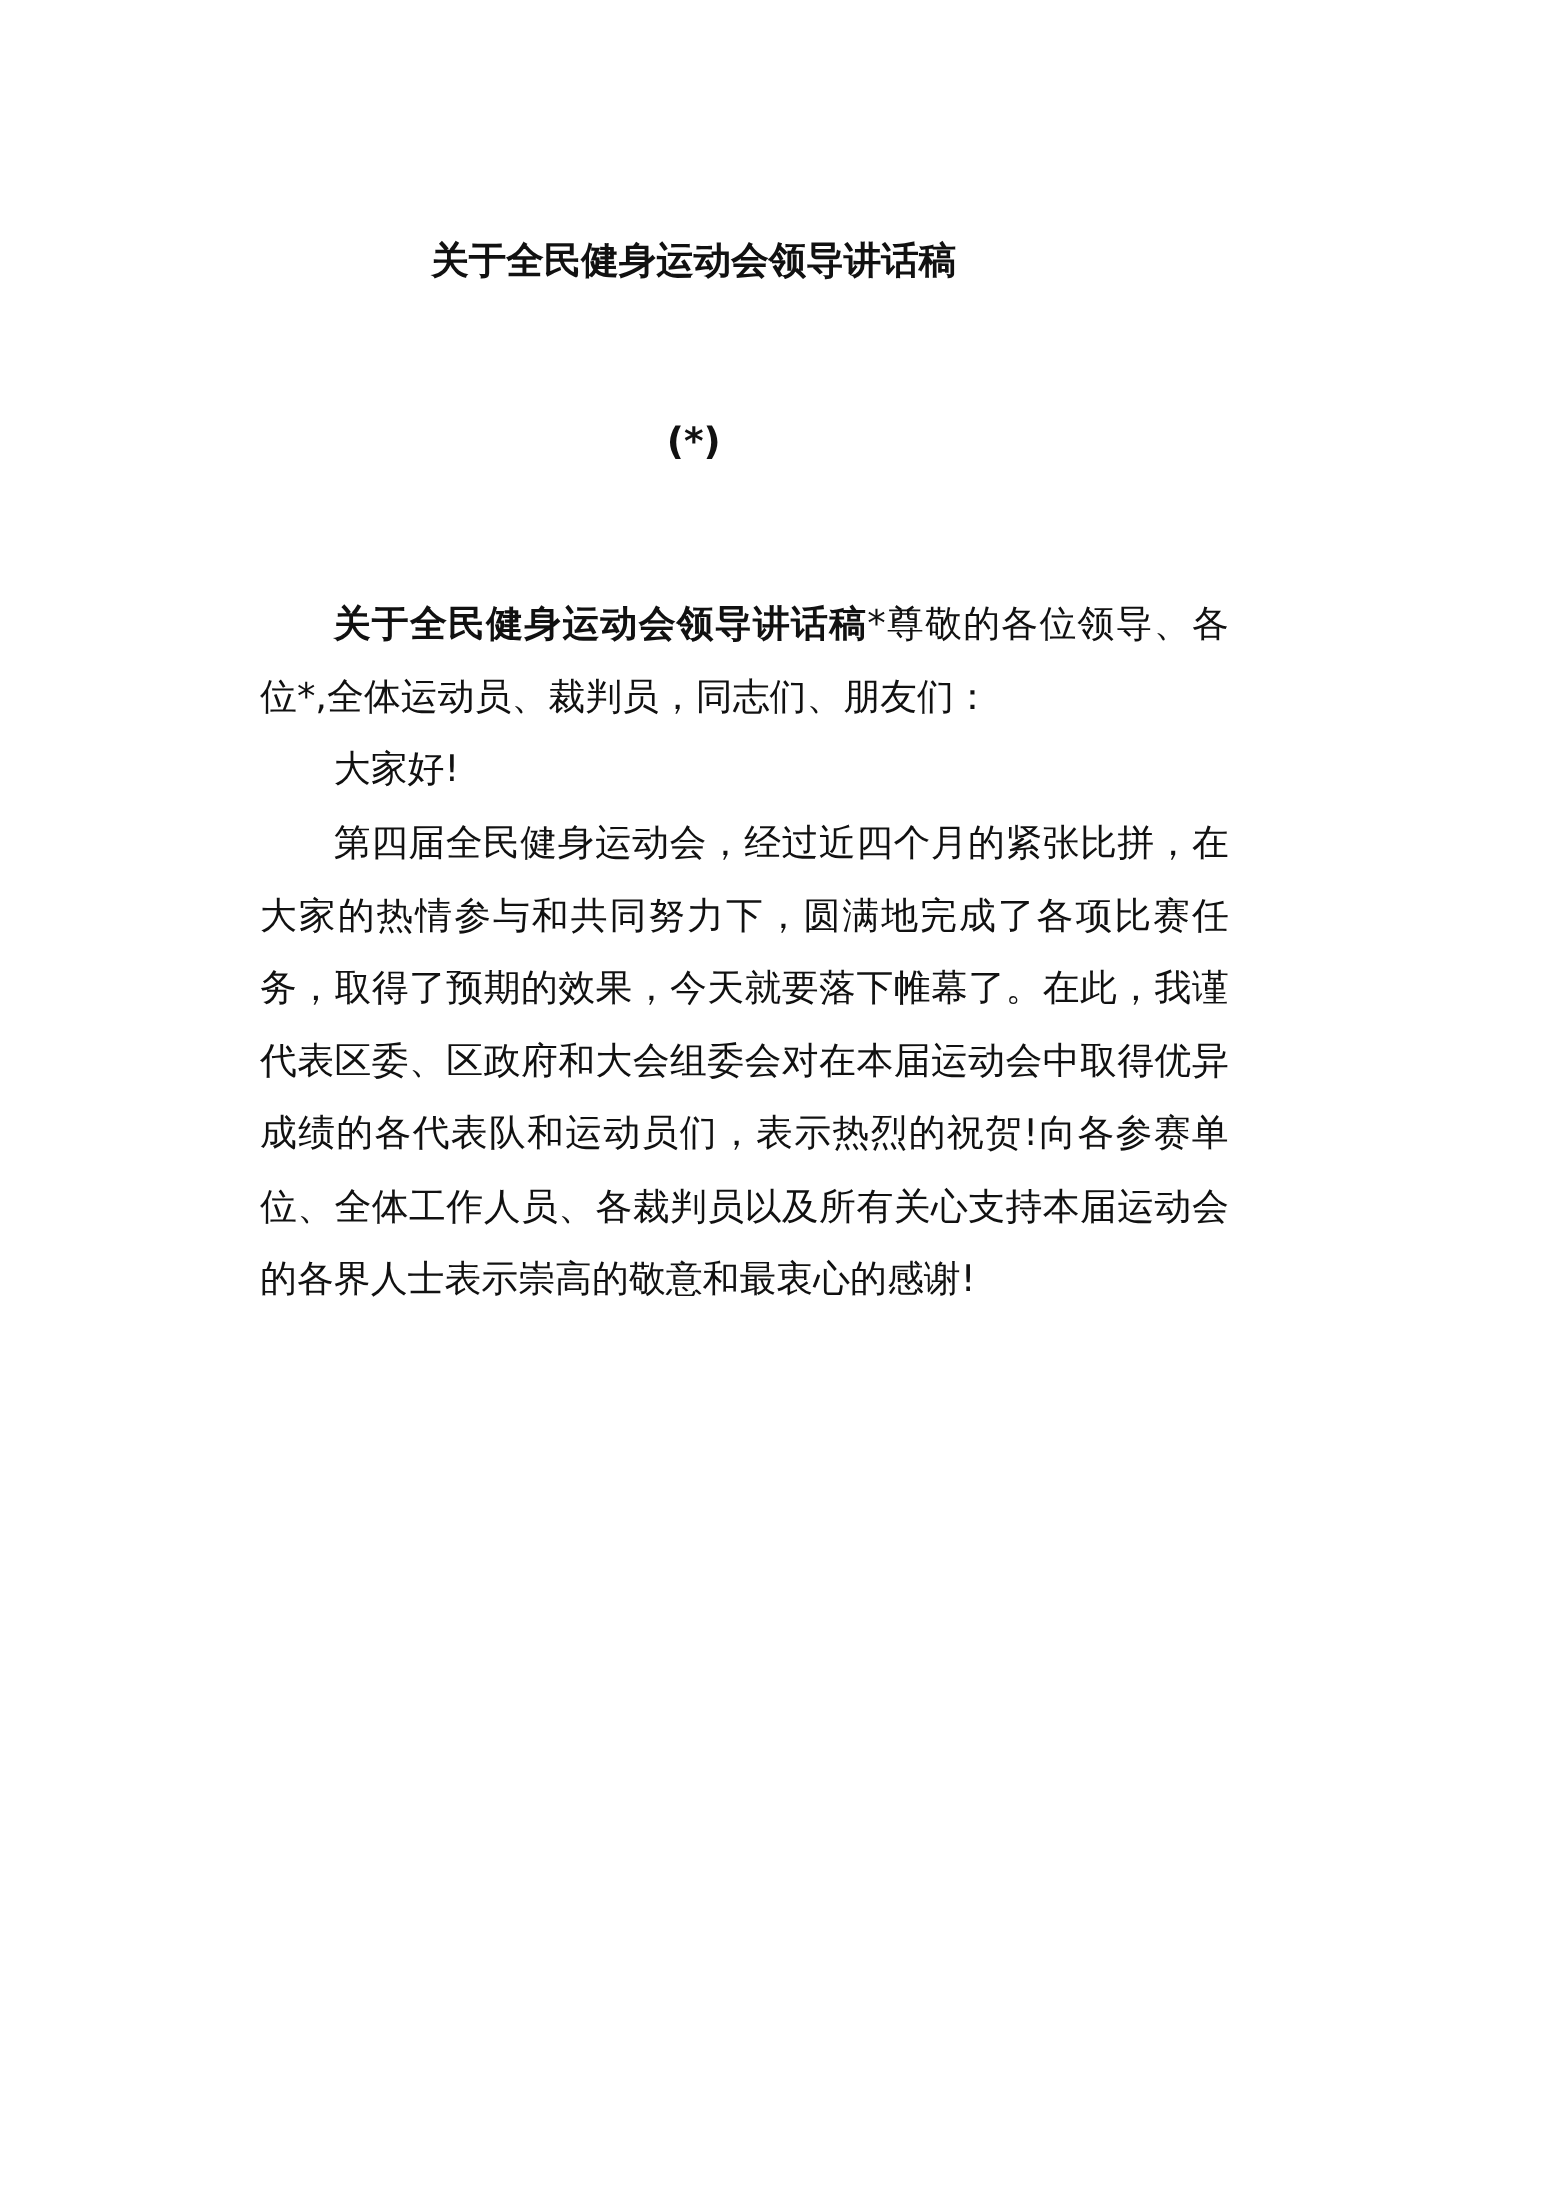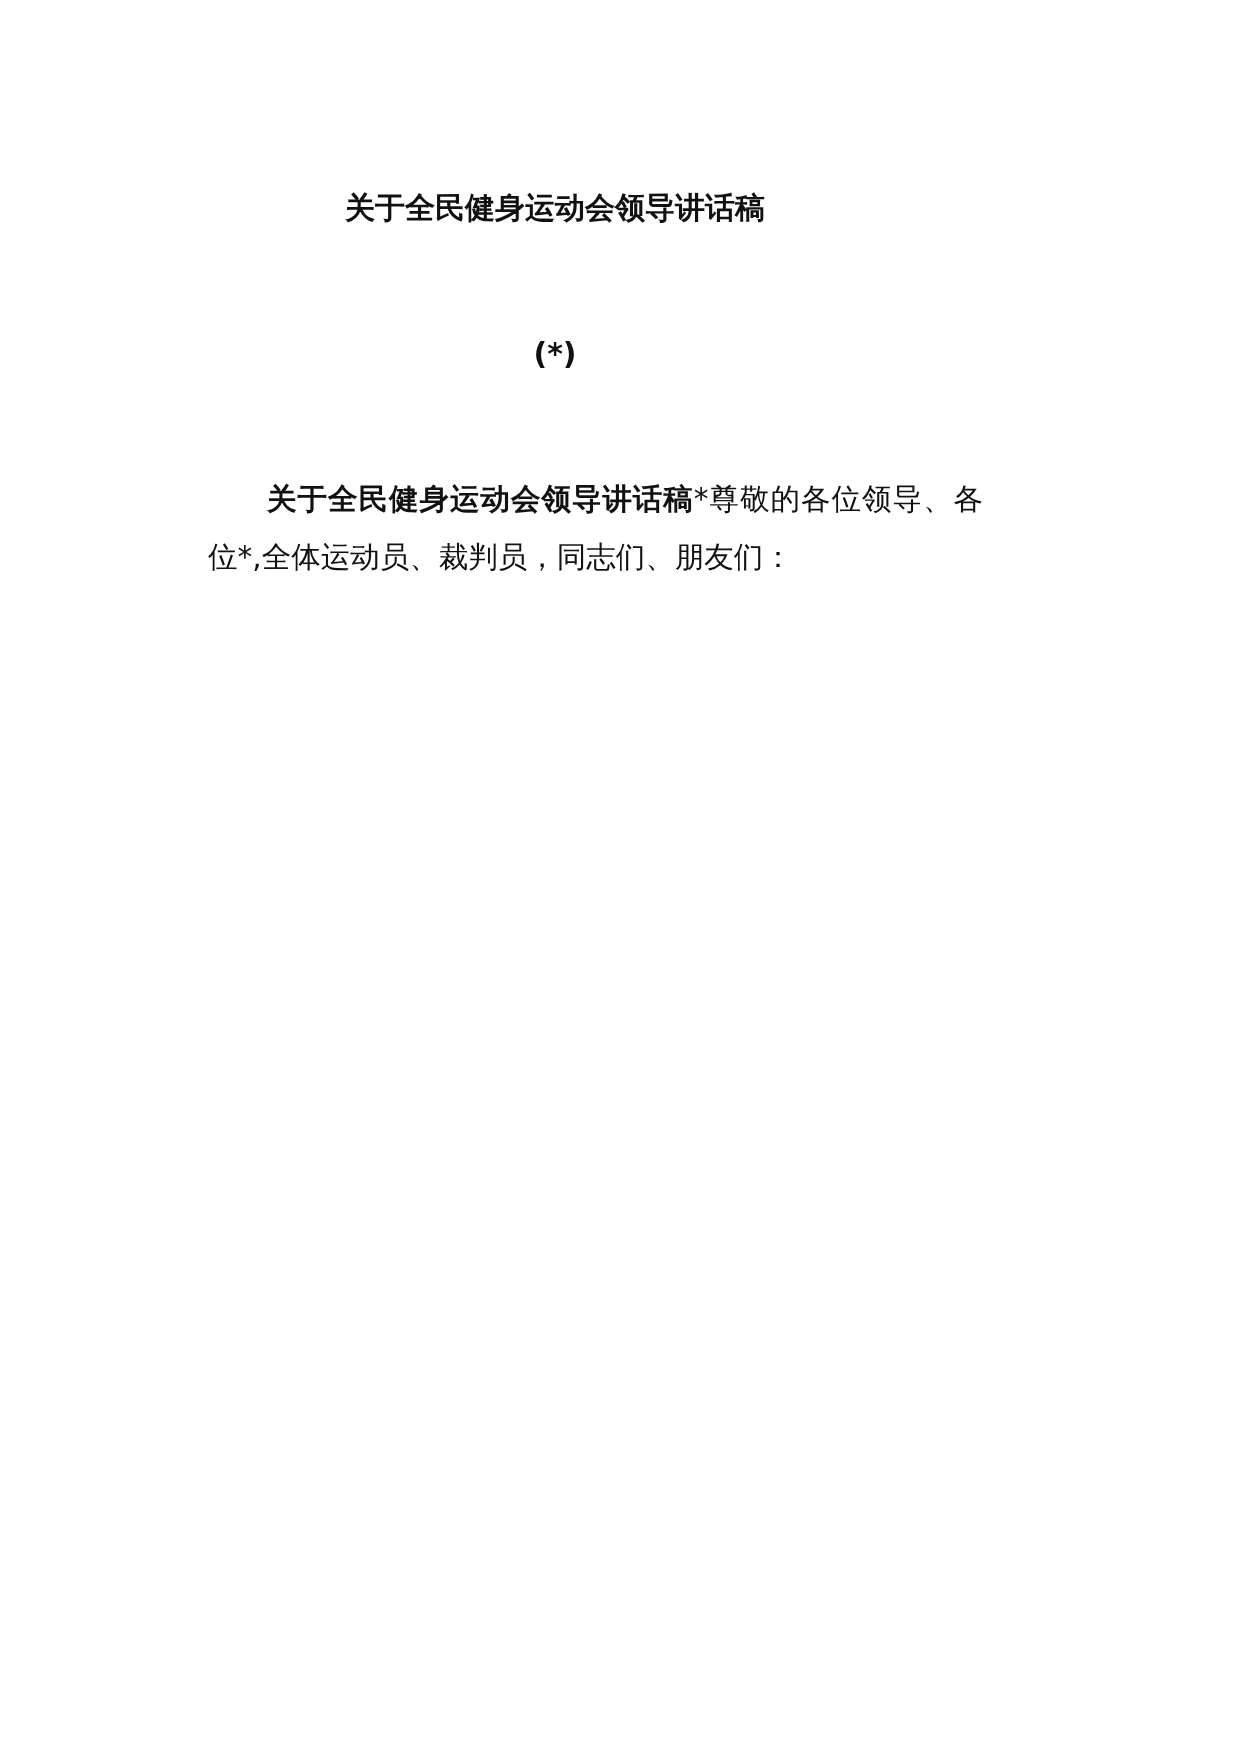--- a/index.html
+++ b/index.html
@@ -11,13 +11,15 @@
     .lead { font-weight: bold; }
   </style>
 </head>
 <body>
 
 <div class="title">关于全民健身运动会领导讲话稿</div>
 <div class="subtitle">(*)</div>
 
 <div class="body-text">
   <p><span class="lead">关于全民健身运动会领导讲话稿</span><span>*尊敬的各位领导、各位*,全体运动员、裁判员，同志们、朋友们：</span></p>
+  <p><span>大家好!</span></p>
+  <p><span>第四届全民健身运动会，经过近四个月的紧张比拼，在大家的热情参与和共同努力下，圆满地完成了各项比赛任务，取得了预期的效果，今天就要落下帷幕了。在此，我谨代表区委、区政府和大会组委会对在本届运动会中取得优异成绩的各代表队和运动员们，表示热烈的祝贺!向各参赛单位、全体工作人员、各裁判员以及所有关心支持本届运动会的各界人士表示崇高的敬意和最衷心的感谢!</span></p>
 </div>
 
 </body></html>

